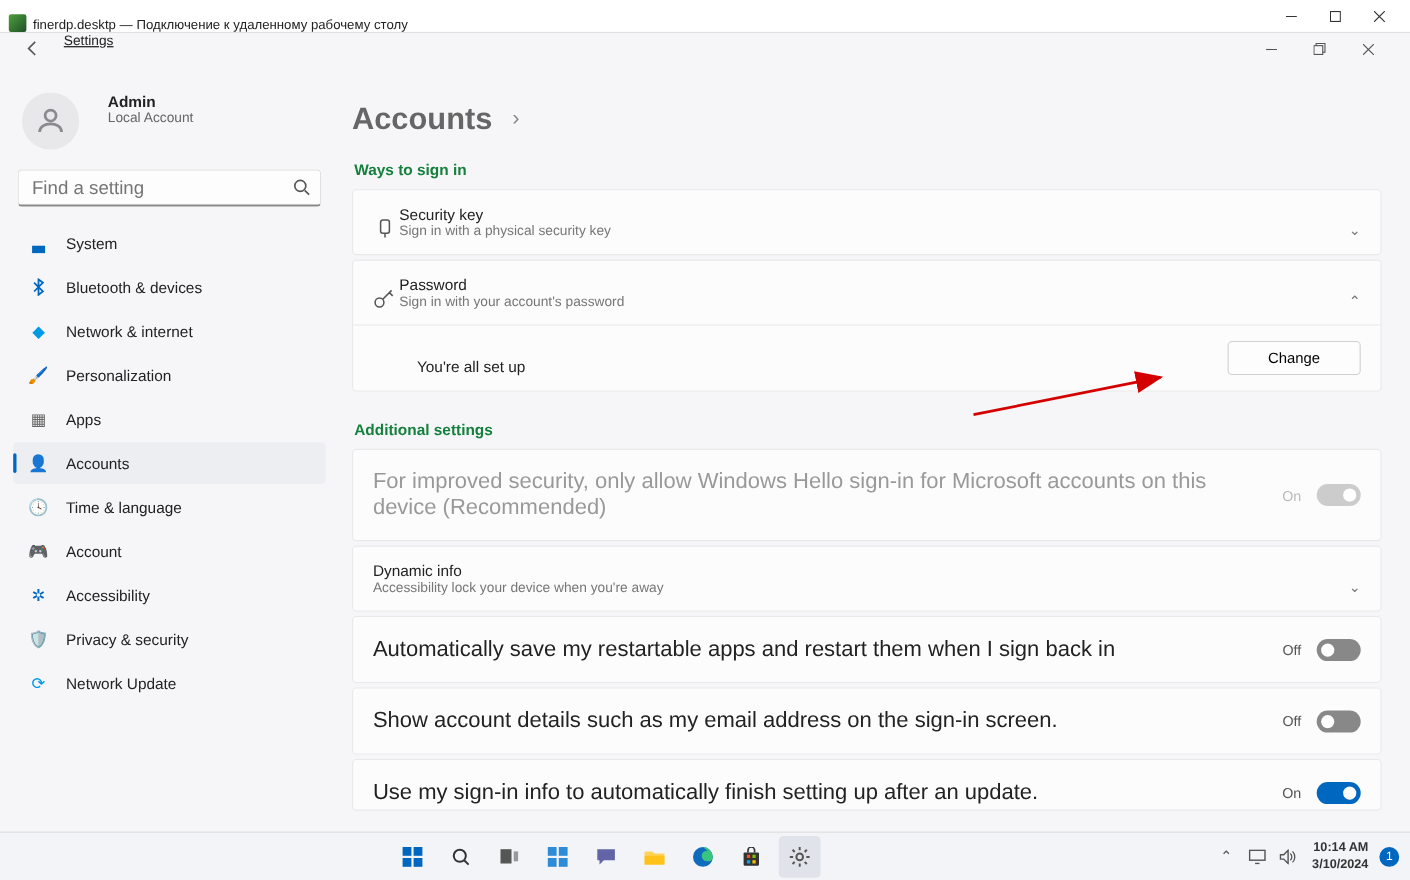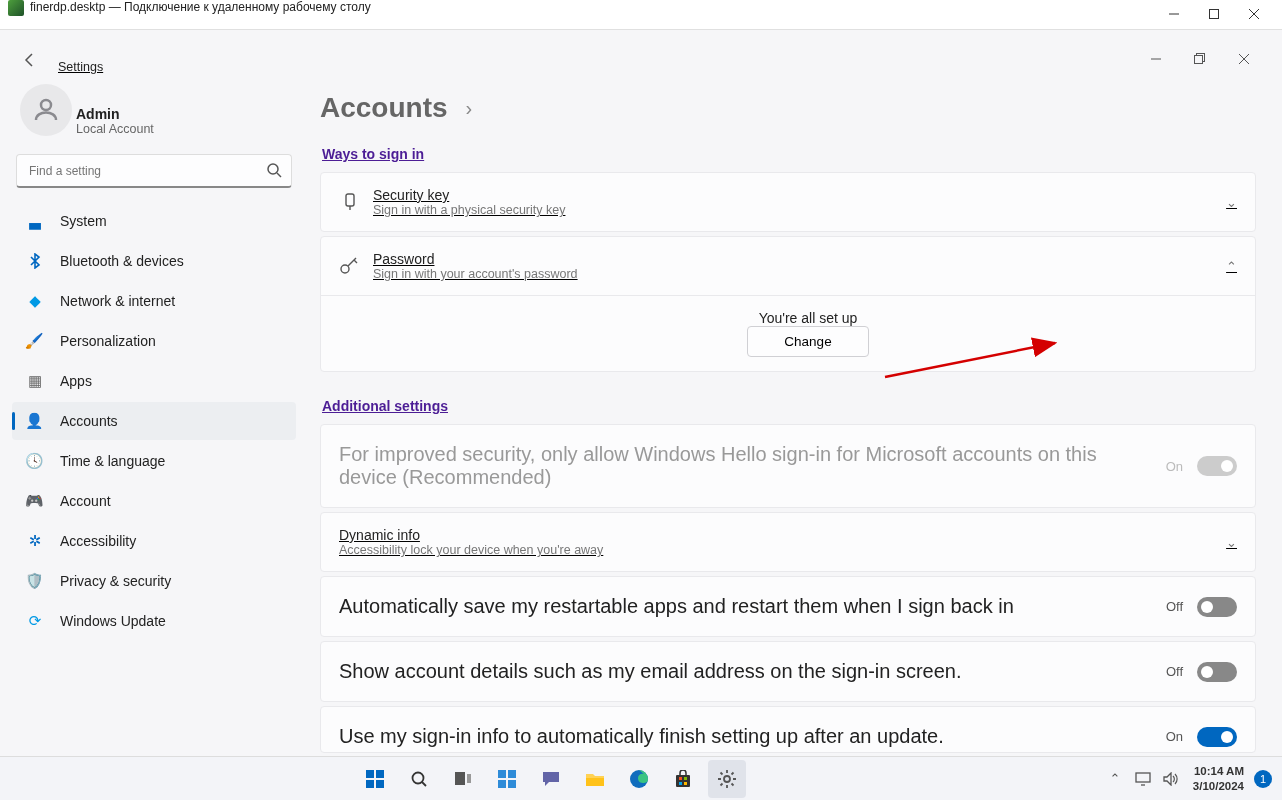--- a/index.html
+++ b/index.html
@@ -1,67 +1,67 @@
 <!DOCTYPE html>
 <html><head>
 <meta charset="utf-8">
 <style>
 * { box-sizing: border-box; margin: 0; padding: 0; }
 body { font-family: "Segoe UI", sans-serif; background: #fff; width: 1282px; height: 800px; overflow: hidden; position: relative; }
 
-.outer-title { display: flex; align-items: flex-start; height: 30px; padding: 0 8px; border-bottom: 1px solid #e0e0e0; font-size: 12px; color: #222; }
+.outer-title { display: flex; align-items: flex-end; height: 30px; padding: 0 8px; border-bottom: 1px solid #e0e0e0; font-size: 12px; color: #222; }
 .outer-title .app-icon { width: 16px; height: 16px; margin-right: 6px; background: linear-gradient(135deg,#4e9f3d,#1e5128); border-radius: 2px; }
 .outer-title .spacer { flex: 1; }
 .outer-title .ctrl { width: 40px; height: 28px; display: flex; align-items: center; justify-content: center; color: #333; cursor: pointer; }
 
 .inner-win { position: relative; background: #f6f6f8; height: 726px; }
 
-.inner-title { display: flex; align-items: flex-end; height: 44px; padding: 0 16px; text-decoration: underline; }
+.inner-title { display: flex; align-items: flex-start; height: 44px; padding: 0 16px; text-decoration: underline; }
 .inner-title .back { width: 28px; height: 28px; display: flex; align-items: center; justify-content: center; cursor: pointer; color: #555; }
 .inner-title .title-text { font-size: 12.5px; margin-left: 14px; color: #222; }
 .inner-title .spacer { flex: 1; }
 .inner-title .ctrl { width: 44px; height: 30px; display: flex; align-items: center; justify-content: center; color: #555; cursor: pointer; }
 
 .workspace { display: flex; height: calc(100% - 44px); }
 
 .sidebar { width: 308px; padding: 0 8px; }
-.profile { display: flex; align-items: flex-end; padding: 10px 12px 18px; gap: 4px; }
+.profile { display: flex; align-items: flex-start; padding: 10px 12px 18px; gap: 26px; }
 .avatar { width: 52px; height: 52px; background: #e8e8ea; border-radius: 50%; display: flex; align-items: center; justify-content: center; }
 .avatar svg { width: 30px; height: 30px; stroke: #8a8a8f; fill: none; stroke-width: 2; }
 .profile-name { font-weight: 600; font-size: 14px; color: #222; }
 .profile-sub { font-size: 12.5px; color: #666; }
 
 .search-box { margin: 0 8px 14px; position: relative; }
-.search-box input { width: 100%; height: 34px; padding: 0 36px 0 12px; border: 1px solid #ddd; border-bottom: 2px solid #888; border-radius: 4px; background: #fdfdfe; font-size: 12px; outline: none; }
+.search-box input { width: 100%; height: 34px; padding: 0 36px 0 12px; border: 1px solid #ddd; border-bottom: 2px solid #888; border-radius: 4px; background: #fdfdfe; font-size: 17px; outline: none; }
 .search-box .sicon { position: absolute; right: 10px; top: 8px; width: 16px; height: 16px; color: #555; }
 
 .nav { margin-top: 8px; }
 .nav-item { display: flex; align-items: center; height: 38px; padding: 0 14px; gap: 16px; border-radius: 4px; cursor: pointer; font-size: 14px; color: #222; margin: 2px 4px; position: relative; }
 .nav-item.active { background: #eceef1; }
 .nav-item.active::before { content: ""; position: absolute; left: 0; top: 10px; bottom: 10px; width: 3px; background: #0067c0; border-radius: 2px; }
 .nav-icon { width: 18px; height: 18px; display: flex; align-items: center; justify-content: center; font-size: 15px; }
 
 .main { flex: 1; padding: 0 26px 0 12px; overflow-y: auto; }
 .breadcrumb { display: flex; align-items: center; gap: 18px; margin: 18px 0 22px; }
 .breadcrumb .crumb { font-size: 28px; font-weight: 600; color: #222; }
 .breadcrumb .crumb.link { color: #666; font-weight: 600; cursor: pointer; }
 .breadcrumb .sep { color: #888; font-size: 20px; }
 
-.section-header { font-size: 14px; font-weight: 600; color: #4c1d95; margin: 0 0 10px 2px; text-decoration: underline; }
+.section-header { font-size: 14px; font-weight: 600; color: #15803d; margin: 0 0 10px 2px; }
 .section-header2 { margin-top: 26px; }
 
 .card { background: #fcfcfd; border: 1px solid #e9e9ec; border-radius: 4px; margin-bottom: 4px; }
-.card-row { display: flex; align-items: center; padding: 14px 18px; gap: 12px; cursor: pointer; text-decoration: underline; }
+.card-row { display: flex; align-items: flex-end; padding: 14px 18px; gap: 2px; cursor: pointer; }
 .card-icon { width: 22px; display: flex; justify-content: center; color: #555; }
 .card-text { flex: 1; }
 .card-title { font-size: 14px; color: #222; }
 .card-sub { font-size: 12.5px; color: #777; margin-top: 0; }
 .chevron { color: #777; font-size: 13px; }
 
-.card-expanded { border-top: 1px solid #e9e9ec; padding: 14px 18px 14px 58px; display: flex; align-items: center; flex-direction: column; }
+.card-expanded { border-top: 1px solid #e9e9ec; padding: 14px 18px 14px 58px; display: flex; align-items: flex-end; }
 .card-expanded .msg { flex: 1; font-size: 14px; color: #222; }
 .change-btn { background: #fdfdfe; border: 1px solid #d0d0d4; border-radius: 4px; padding: 7px 36px; font-size: 13.5px; cursor: pointer; }
 
 .toggle-row { display: flex; align-items: center; padding: 18px; gap: 14px; }
 .toggle-row .label { flex: 1; font-size: 20px; color: #222; }
 .toggle-row.disabled .label { color: #999; }
 .toggle-state { font-size: 13px; color: #555; }
 .toggle-row.disabled .toggle-state { color: #bbb; }
 .toggle { width: 40px; height: 20px; background: #888; border-radius: 10px; position: relative; cursor: pointer; }
 .toggle::after { content: ""; position: absolute; width: 12px; height: 12px; background: #fff; border-radius: 50%; top: 4px; left: 4px; transition: left .15s; }
@@ -196,21 +196,21 @@
         <div class="nav-item">
             <span class="nav-icon" style="color:#0067c0">✲</span>
             <span>Accessibility</span>
           </div>
         <div class="nav-item">
             <span class="nav-icon" style="color:#888">🛡️</span>
             <span>Privacy &amp; security</span>
           </div>
         <div class="nav-item">
             <span class="nav-icon" style="color:#0099e5">⟳</span>
-            <span>Windows Update</span>
+            <span>Network Update</span>
           </div>
       </div>
     </div>
 
     <div class="main">
       <div class="breadcrumb">
         <span class="crumb link">Accounts</span>
         <span class="sep">›</span>
       </div>
 

